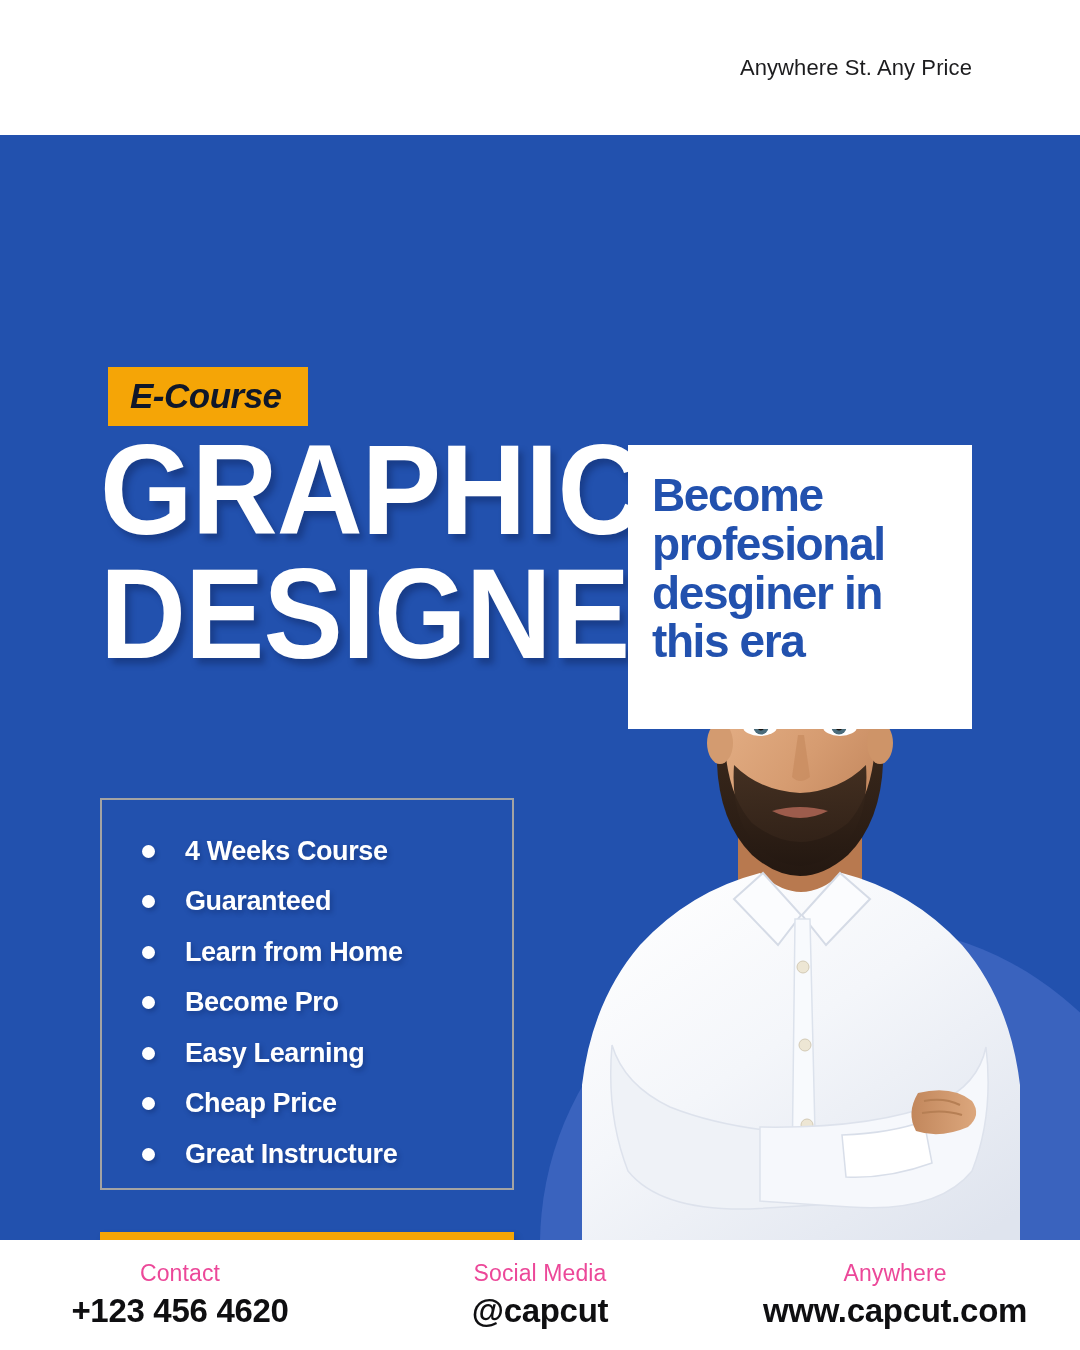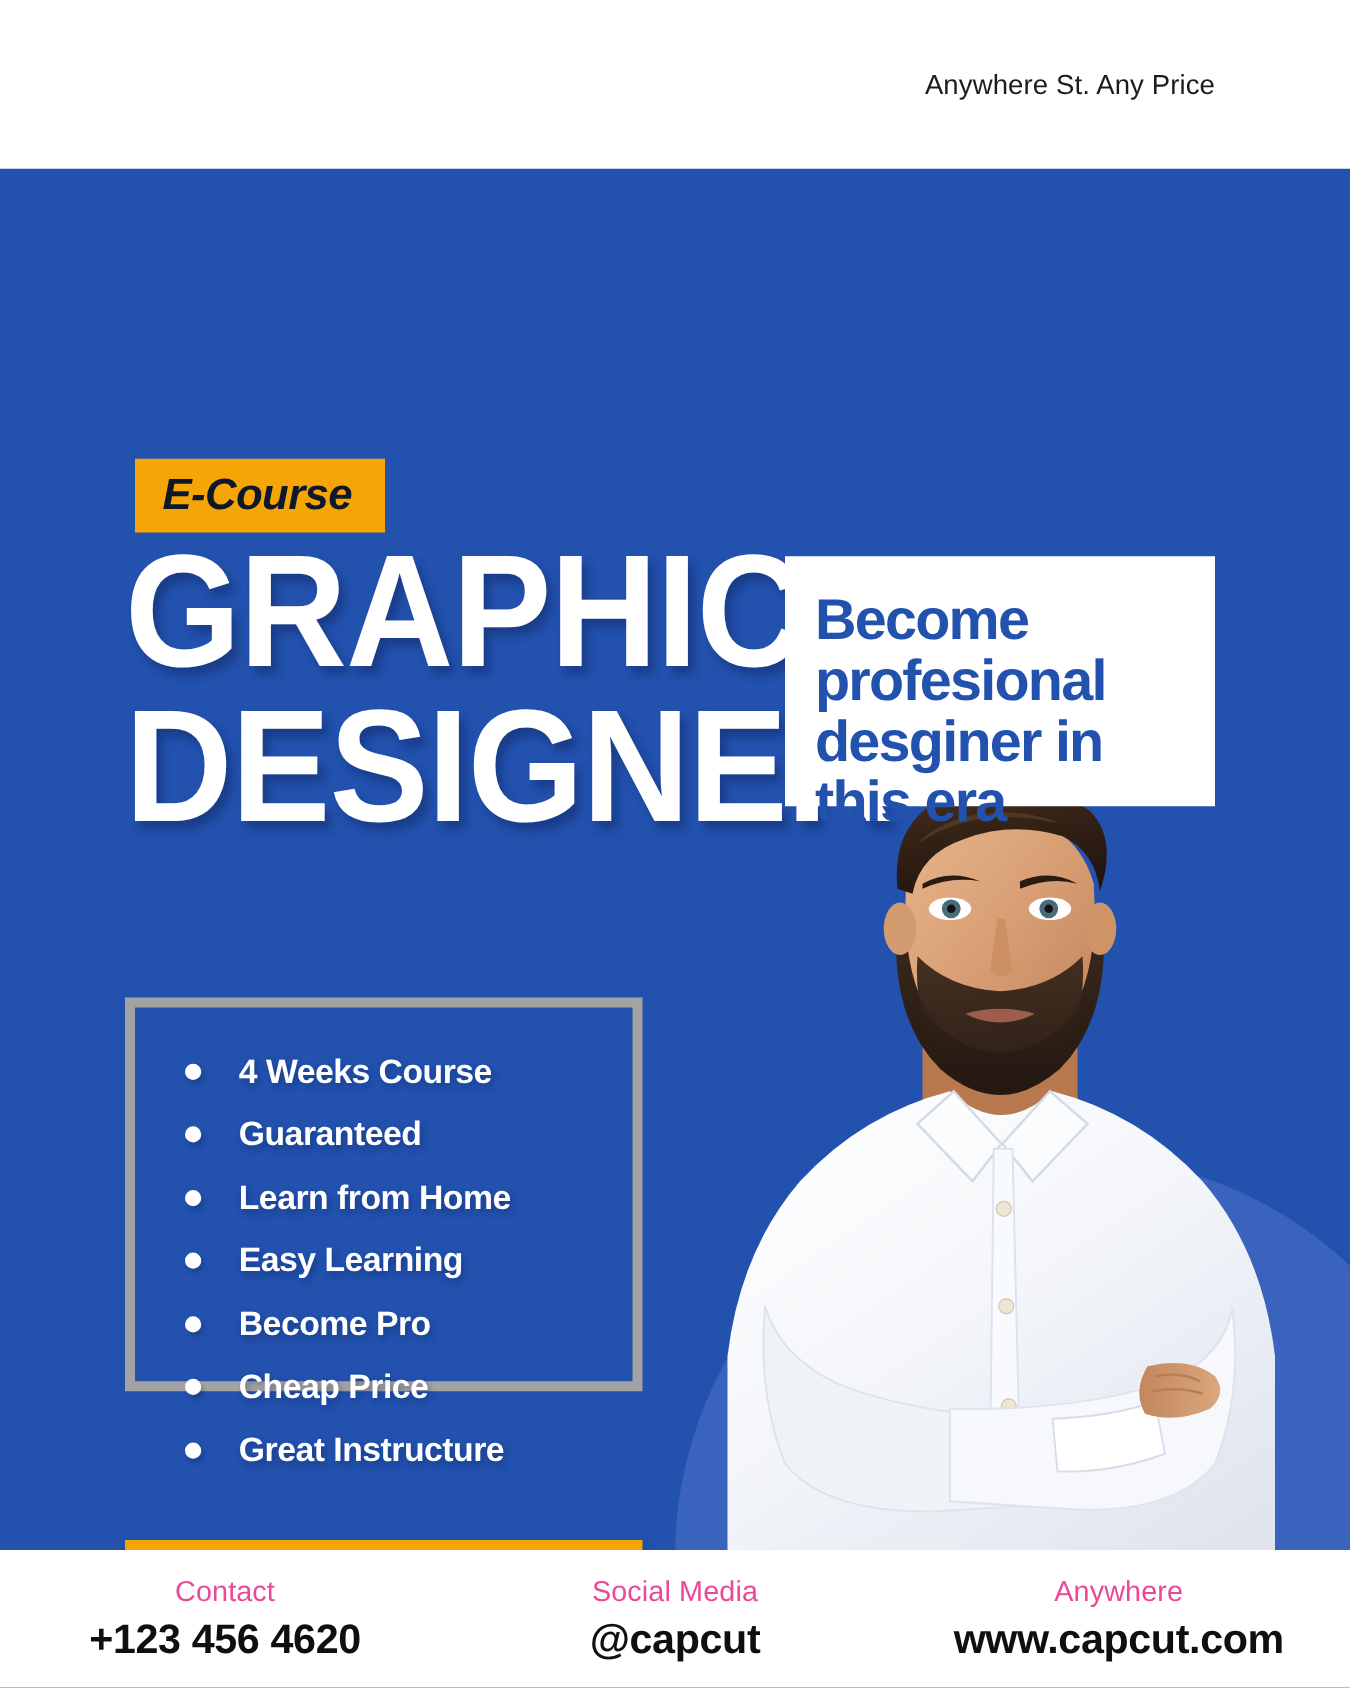--- a/index.html
+++ b/index.html
@@ -66,33 +66,33 @@
     letter-spacing:-1px;
     transform:scaleX(0.93);
     transform-origin:left center;
     text-shadow:5px 6px 7px rgba(10,30,80,0.38);
     white-space:nowrap;
   }
   .headline .line.l2{ margin-top:14px; }
 
   
   .sub-box{
-    position:absolute; left:628px; top:310px; width:344px; height:200px;
+    position:absolute; left:628px; top:310px; width:344px; height:284px;
     background:#ffffff;
     padding:26px 22px 0 24px;
   }
   .sub-box .txt{
     font-size:46px; font-weight:bold; color:#2251AE;
     line-height:1.06; letter-spacing:-1.4px;
   }
 
   
   .feature-box{
-    position:absolute; left:100px; top:663px; width:414px; height:315px;
-    border:8px solid #a3a3a3;
+    position:absolute; left:100px; top:663px; width:414px; height:392px;
+    border:2px solid #a3a3a3;
   }
   .feature-list{
     position:absolute; left:40px; top:26px; list-style:none;
   }
   .feature-list li{
     display:flex; align-items:center;
     height:50.5px;
   }
   .bullet-dot{
     width:13px; height:13px; border-radius:50%;
@@ -259,25 +259,25 @@
       <li>
         <span class="bullet-dot"></span>
         <span class="feature-label">Guaranteed</span>
       </li>
       <li>
         <span class="bullet-dot"></span>
         <span class="feature-label">Learn from Home</span>
       </li>
       <li>
         <span class="bullet-dot"></span>
+        <span class="feature-label">Become Pro</span>
+      </li>
+      <li>
+        <span class="bullet-dot"></span>
         <span class="feature-label">Easy Learning</span>
-      </li>
-      <li>
-        <span class="bullet-dot"></span>
-        <span class="feature-label">Become Pro</span>
       </li>
       <li>
         <span class="bullet-dot"></span>
         <span class="feature-label">Cheap Price</span>
       </li>
       <li>
         <span class="bullet-dot"></span>
         <span class="feature-label">Great Instructure</span>
       </li>
     </ul>

